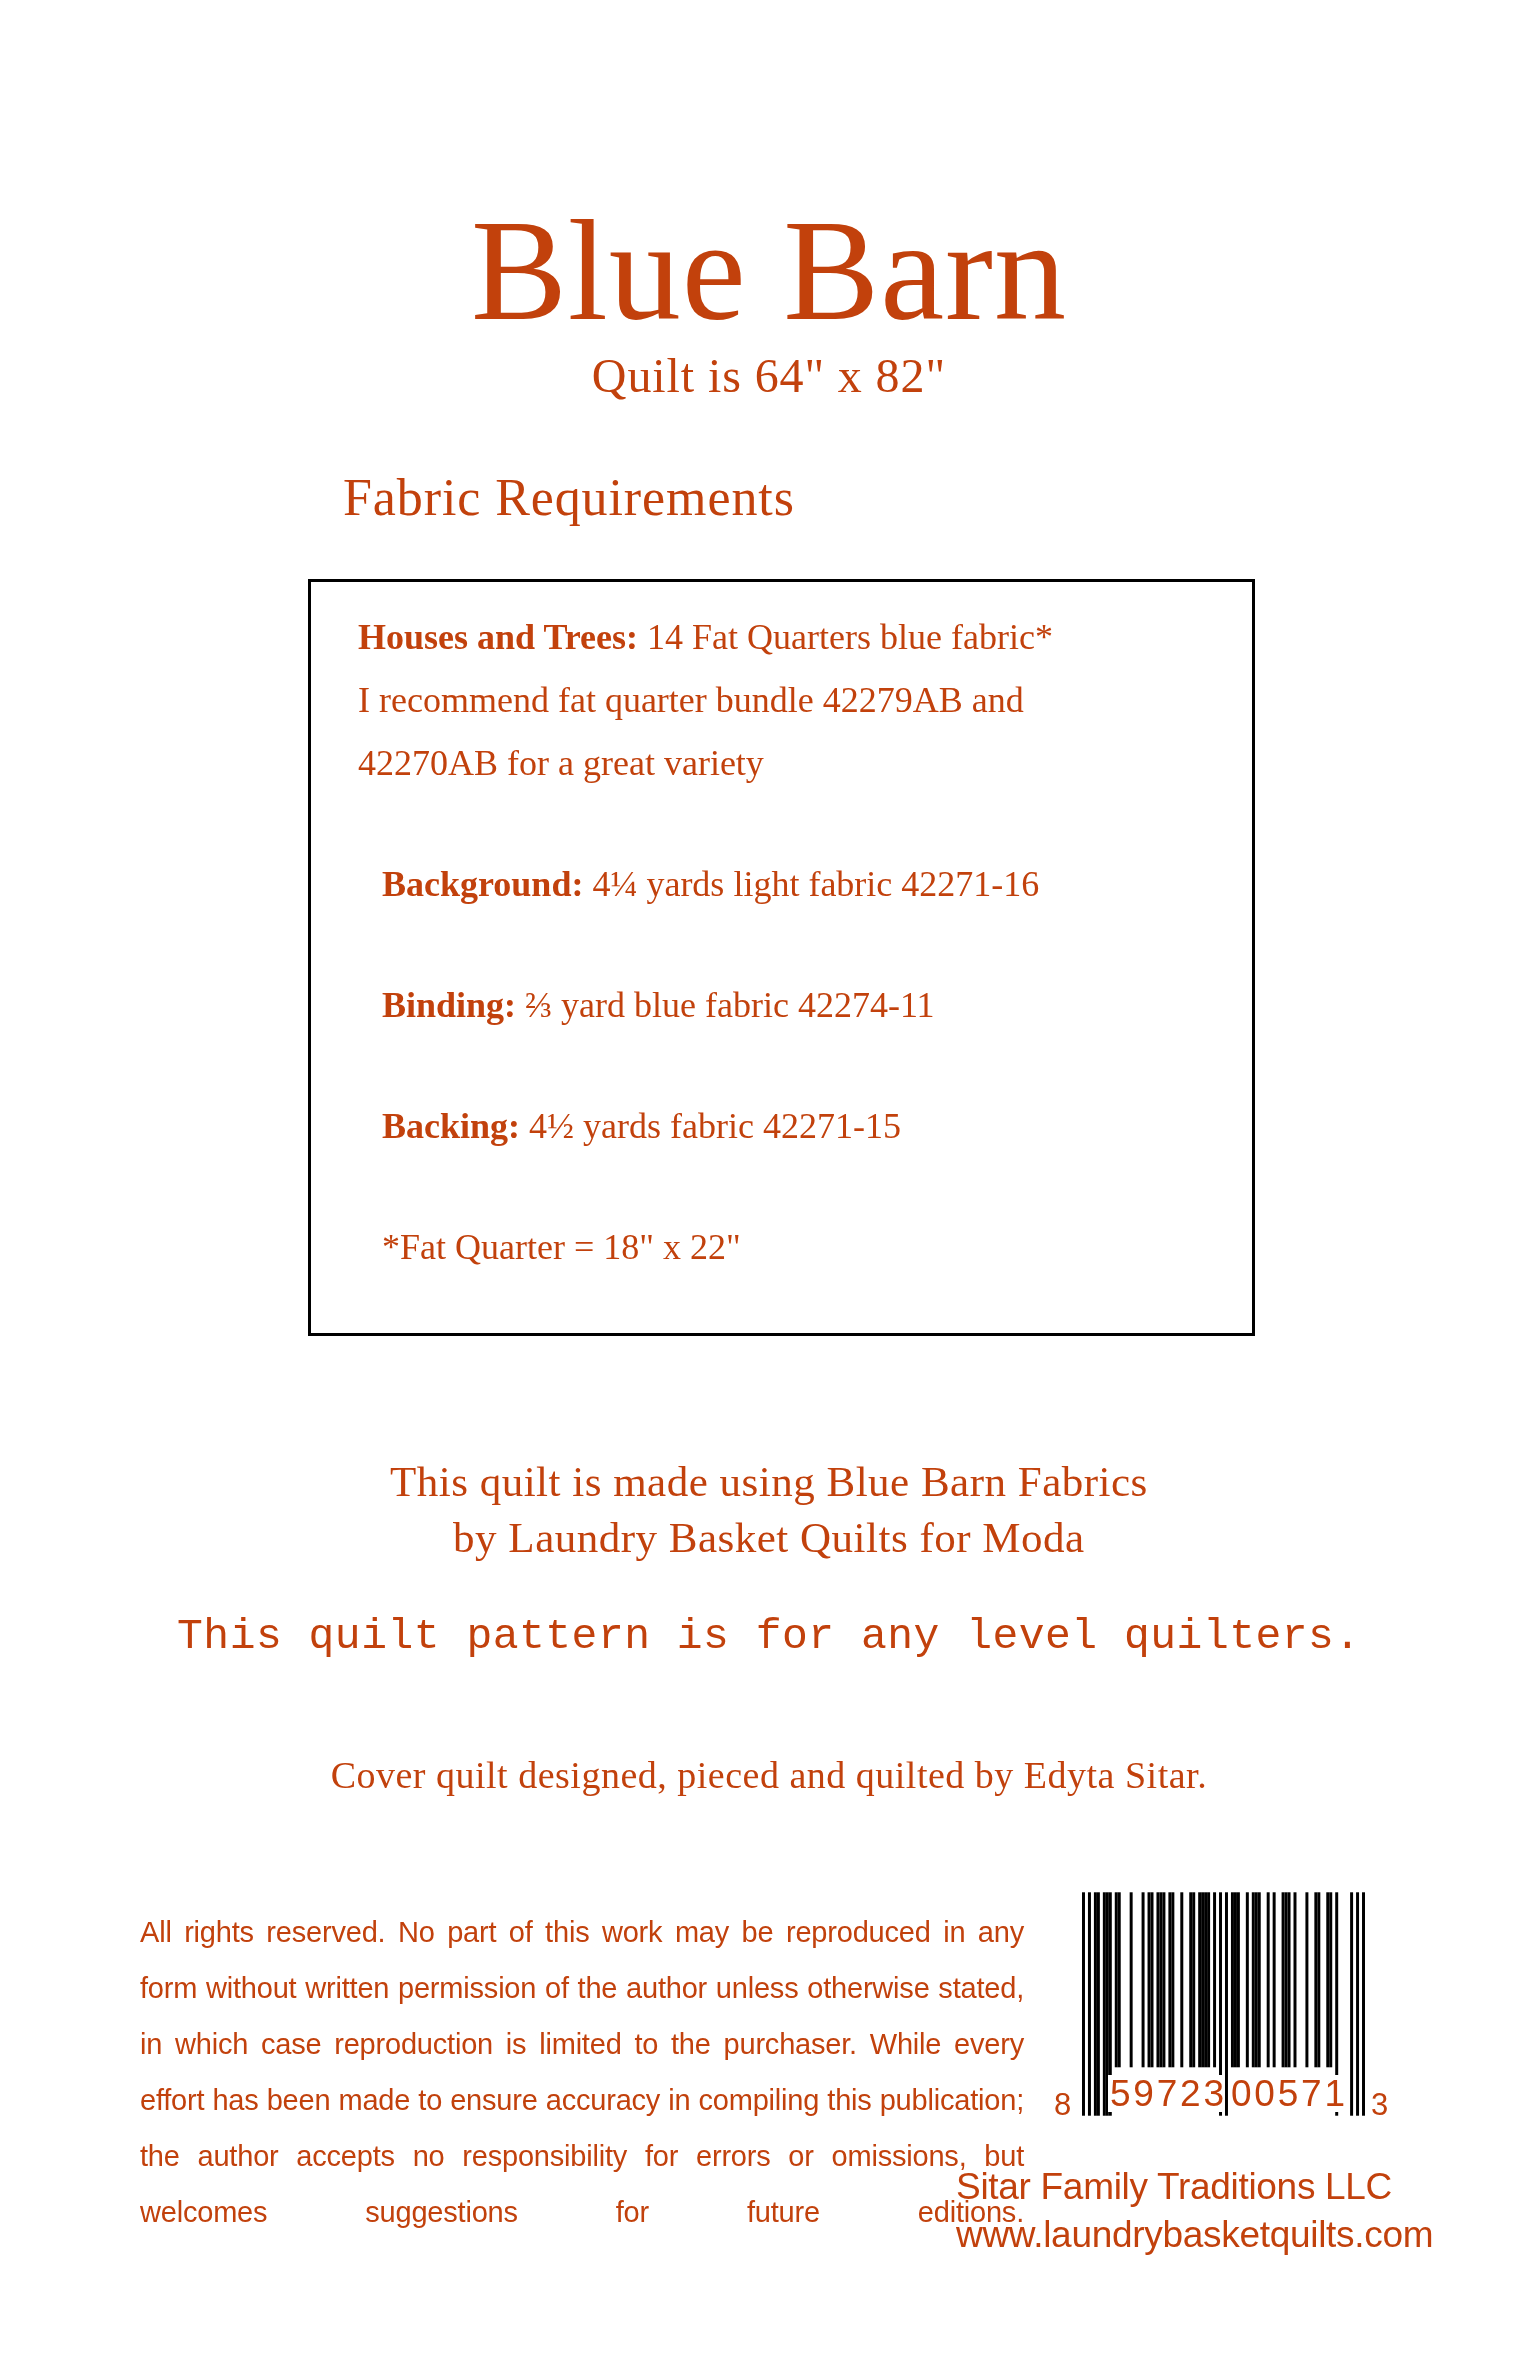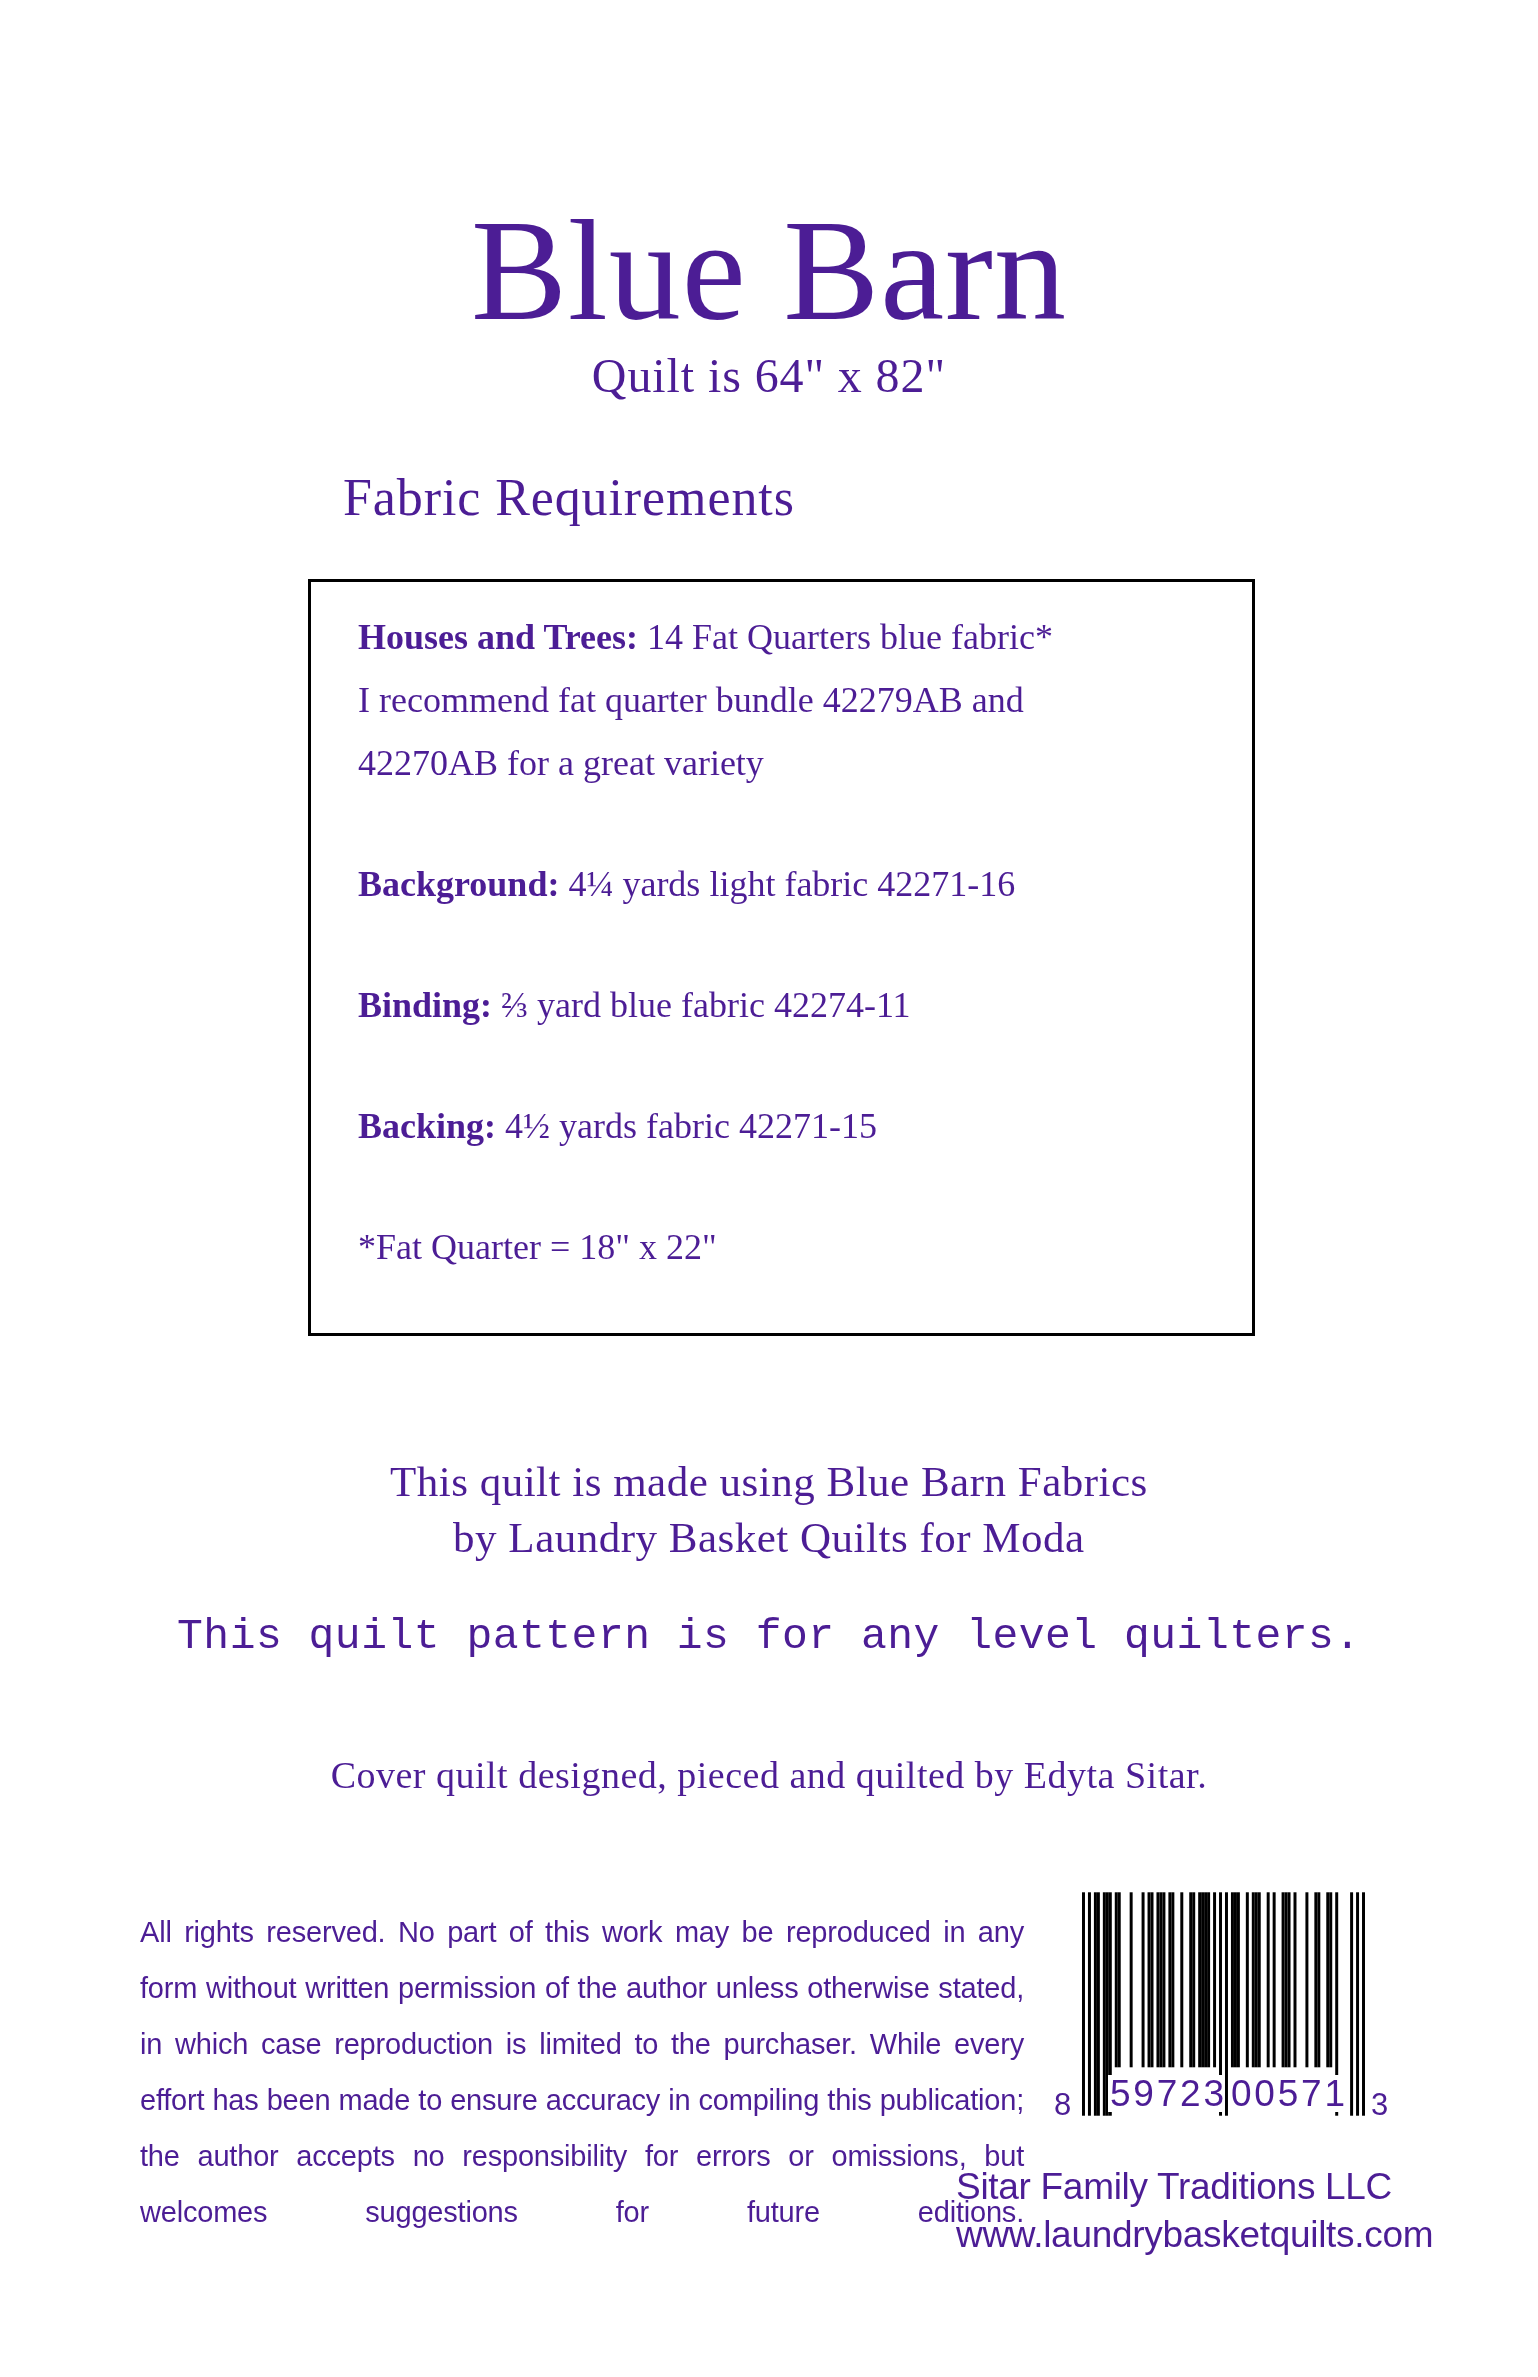--- a/index.html
+++ b/index.html
@@ -1,36 +1,36 @@
 <!DOCTYPE html>
 <html style="font-size:15px"><head>
 <meta charset="utf-8">
 <style>
   html,body { margin:0; padding:0; background:#888; }
   .page {
     position:relative; width:1538px; height:2377px;
-    background:#ffffff; color:#4c1d95;
+    background:#ffffff; color:#c2410c;
     font-family:"Liberation Serif", serif;
     overflow:hidden; margin:0 auto;
   }
   .centered { position:absolute; left:22.4px; width:1493px; text-align:center; white-space:nowrap; }
 
   .title { top:199px; font-size:144px; line-height:1; letter-spacing:0.9px; }
   .size-note { top:352px; font-size:48px; line-height:1; letter-spacing:0.9px; }
 
   .fr-heading { position:absolute; top:472px; left:343px; font-size:52px; line-height:1; letter-spacing:0.9px; white-space:nowrap; }
 
   .req-box {
     position:absolute; top:579px; left:308px; width:947px; height:757px;
     border:3.7px solid #000; box-sizing:border-box;
     padding:24px 45px 0 47px;
     font-size:36px; line-height:63px;
   }
   .req-item { margin:0; }
-  .req-item + .req-item, .req-footnote { margin-top:58px; }
+  .req-item + .req-item, .req-footnote { margin-top:58px;margin-left:24px; }
   .req-label { font-weight:bold; }
 
   .about-fabrics { top:1454px; font-size:43px; line-height:56px; letter-spacing:0.5px; }
   .about-skill  { top:1609px; font-size:43px; line-height:56px; letter-spacing:0.5px;font-family:Liberation Mono, monospace; }
   .about-cover  { top:1747px; font-size:38px; line-height:56px; letter-spacing:0.5px; }
 
   .rights {
     position:absolute; top:1904px; left:140px; width:884px;
     font-family:"Liberation Sans", sans-serif;
     font-size:29px; line-height:56px; letter-spacing:-0.2px;

